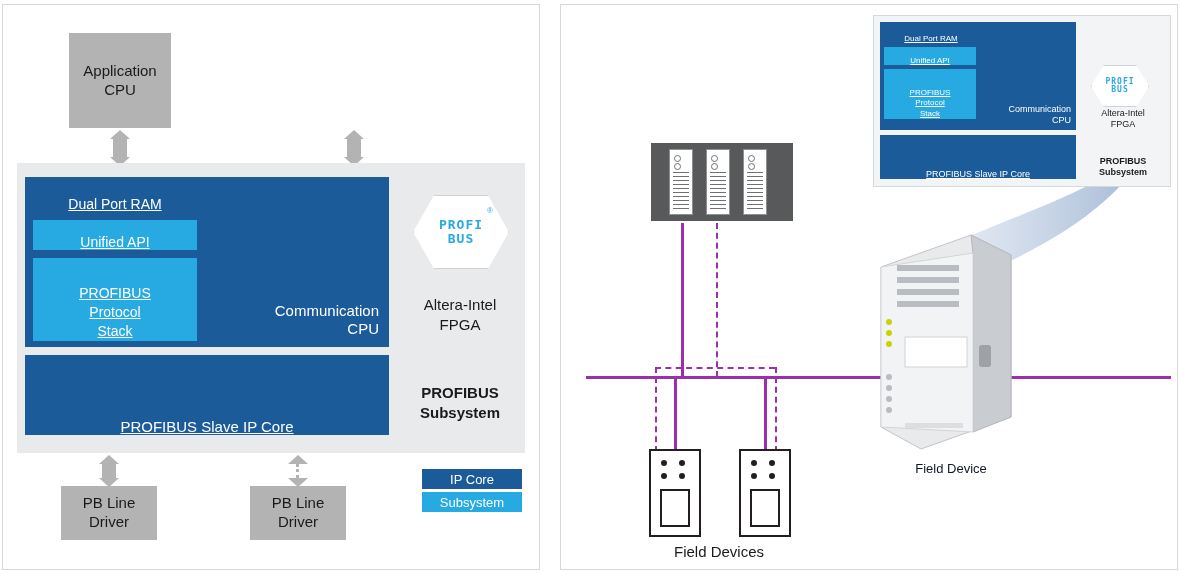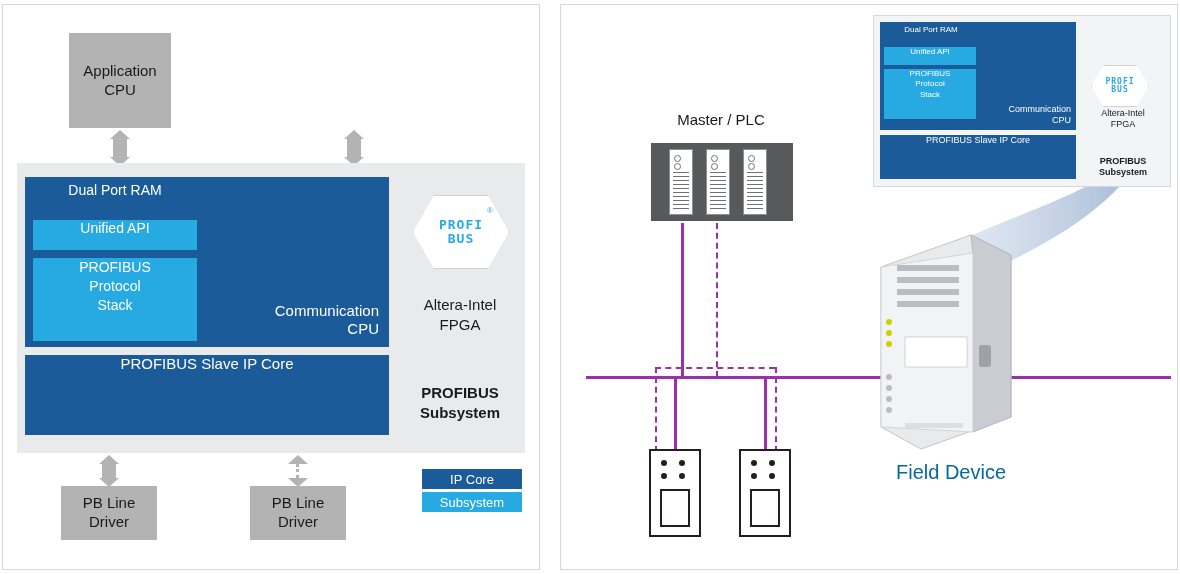--- a/index.html
+++ b/index.html
@@ -28,21 +28,21 @@
     background:#e8eaec;
   }
   .blue{background:#1b5b99;color:#ffffff;}
   .lightblue{background:#27a9e1;color:#ffffff;}
   .gray-box{
     background:#b3b3b3;color:#1a1a1a;
     display:flex;align-items:center;justify-content:center;
     text-align:center;
     font-size:15px;line-height:1.25;
   }
-  .center-txt{display:flex;align-items:flex-start;justify-content:center;text-align:center;}
+  .center-txt{display:flex;align-items:flex-end;justify-content:center;text-align:center;text-decoration:underline;}
 
   #app-cpu{position:absolute;left:66px;top:28px;width:102px;height:95px;}
   #ram-block{position:absolute;left:300px;top:28px;width:102px;height:95px;}
 
   #comm-cpu{
     position:absolute;left:22px;top:172px;width:364px;height:170px;
     color:#fff;font-size:15px;
   }
   #comm-cpu .label{
     position:absolute;right:10px;bottom:8px;text-align:right;line-height:1.25;
@@ -150,21 +150,21 @@
   }
   .fd-dot{position:absolute;width:6px;height:6px;border-radius:50%;background:#231f20;}
   .fd-inner{position:absolute;border:2px solid #231f20;background:#ffffff;}
 
   #field-devices-label{
     position:absolute;left:620px;top:540px;width:200px;text-align:center;
     font-size:15px;color:#1a1a1a;
   }
   #field-device-label{
     position:absolute;left:900px;top:457px;width:180px;text-align:center;
-    font-size:20px;color:#0369a1;
+    font-size:13px;color:#0f172a;
   }
 
   
   #callout{
     position:absolute;left:872px;top:12px;width:298px;height:172px;
     background:#f2f4f6;border:1px solid #d5d8dd;box-sizing:border-box;
   }
   #c-comm{
     position:absolute;left:6px;top:6px;width:196px;height:108px;
     background:#1b5b99;color:#fff;font-size:9px;
@@ -293,23 +293,20 @@
   <svg style="position:absolute;left:0;top:0;width:618px;height:566px;">
     <defs>
       <linearGradient id="swoosh" x1="0" y1="0" x2="1" y2="0">
         <stop offset="0%" stop-color="#c9d6e8" stop-opacity="0.25"></stop>
         <stop offset="100%" stop-color="#8fa9cc" stop-opacity="0.9"></stop>
       </linearGradient>
     </defs>
     <path d="M330,270 C430,210 560,190 600,120 C560,210 470,250 350,300 Z" fill="url(#swoosh)"></path>
   </svg>
 
-  <div id="master-plc-label" style="left:60px;top:106px;width:200px;">
-    <span>Master / PLC</span>
-  </div>
 
   <div id="plc-body" style="left:90px;top:138px;">
     <div class="plc-card" style="left:18px;">
       <div class="plc-dot" style="top:5px;"></div>
       <div class="plc-dot" style="top:13px;"></div>
       <div class="plc-lines"></div>
     </div>
     <div class="plc-card" style="left:55px;">
       <div class="plc-dot" style="top:5px;"></div>
       <div class="plc-dot" style="top:13px;"></div>
@@ -344,20 +341,23 @@
     <div class="fd-inner" style="left:9px;top:38px;width:26px;height:34px;"></div>
   </div>
   <div class="fd-box" style="left:178px;top:444px;width:48px;height:84px;">
     <div class="fd-dot" style="left:10px;top:9px;"></div>
     <div class="fd-dot" style="left:28px;top:9px;"></div>
     <div class="fd-dot" style="left:10px;top:22px;"></div>
     <div class="fd-dot" style="left:28px;top:22px;"></div>
     <div class="fd-inner" style="left:9px;top:38px;width:26px;height:34px;"></div>
   </div>
 
+  <div id="field-devices-label" style="left:58px;top:538px;width:200px;">
+    <span>Field Devices</span>
+  </div>
 
   <div class="dev-body" style="left:300px;top:222px;width:160px;height:230px;">
     <svg width="160" height="230">
       <polygon points="20,40 110,8 150,28 150,190 60,222 20,200" fill="#e9eaec" stroke="#c2c4c7"></polygon>
       <polygon points="110,8 150,28 150,190 112,205 112,26" fill="#c9ccd0" stroke="#b4b7bb"></polygon>
       <polygon points="20,40 112,26 112,205 20,200" fill="#f2f3f4" stroke="#d2d4d7"></polygon>
       <rect x="36" y="38" width="62" height="6" fill="#b9bcc0"></rect>
       <rect x="36" y="50" width="62" height="6" fill="#b9bcc0"></rect>
       <rect x="36" y="62" width="62" height="6" fill="#b9bcc0"></rect>
       <rect x="36" y="74" width="62" height="6" fill="#b9bcc0"></rect>

